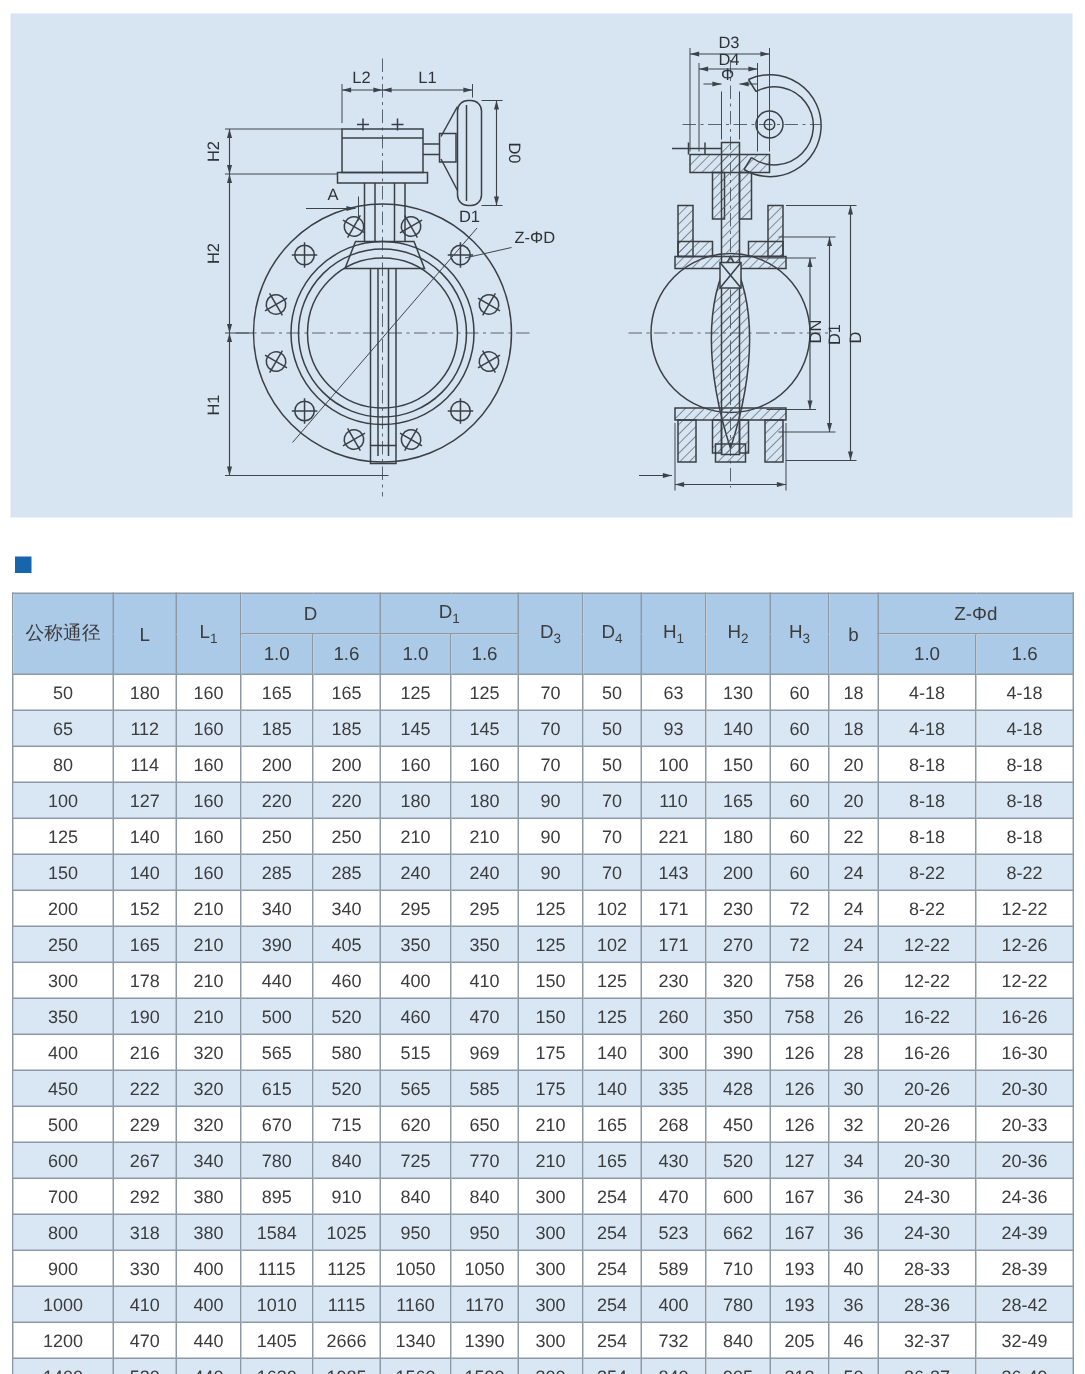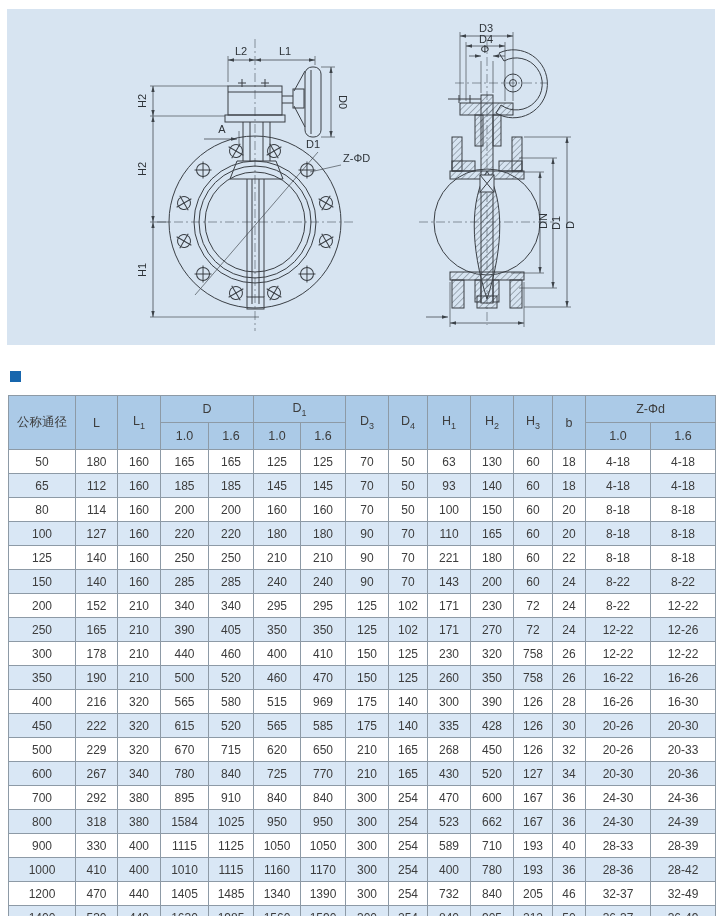--- a/index.html
+++ b/index.html
@@ -564,21 +564,21 @@
           <td>193</td>
           <td>36</td>
           <td>28-36</td>
           <td>28-42</td>
         </tr>
         <tr>
           <td>1200</td>
           <td>470</td>
           <td>440</td>
           <td>1405</td>
-          <td>1485</td>
+          <td>2666</td>
           <td>1340</td>
           <td>1390</td>
           <td>300</td>
           <td>254</td>
           <td>732</td>
           <td>840</td>
           <td>205</td>
           <td>46</td>
           <td>32-37</td>
           <td>32-49</td>

